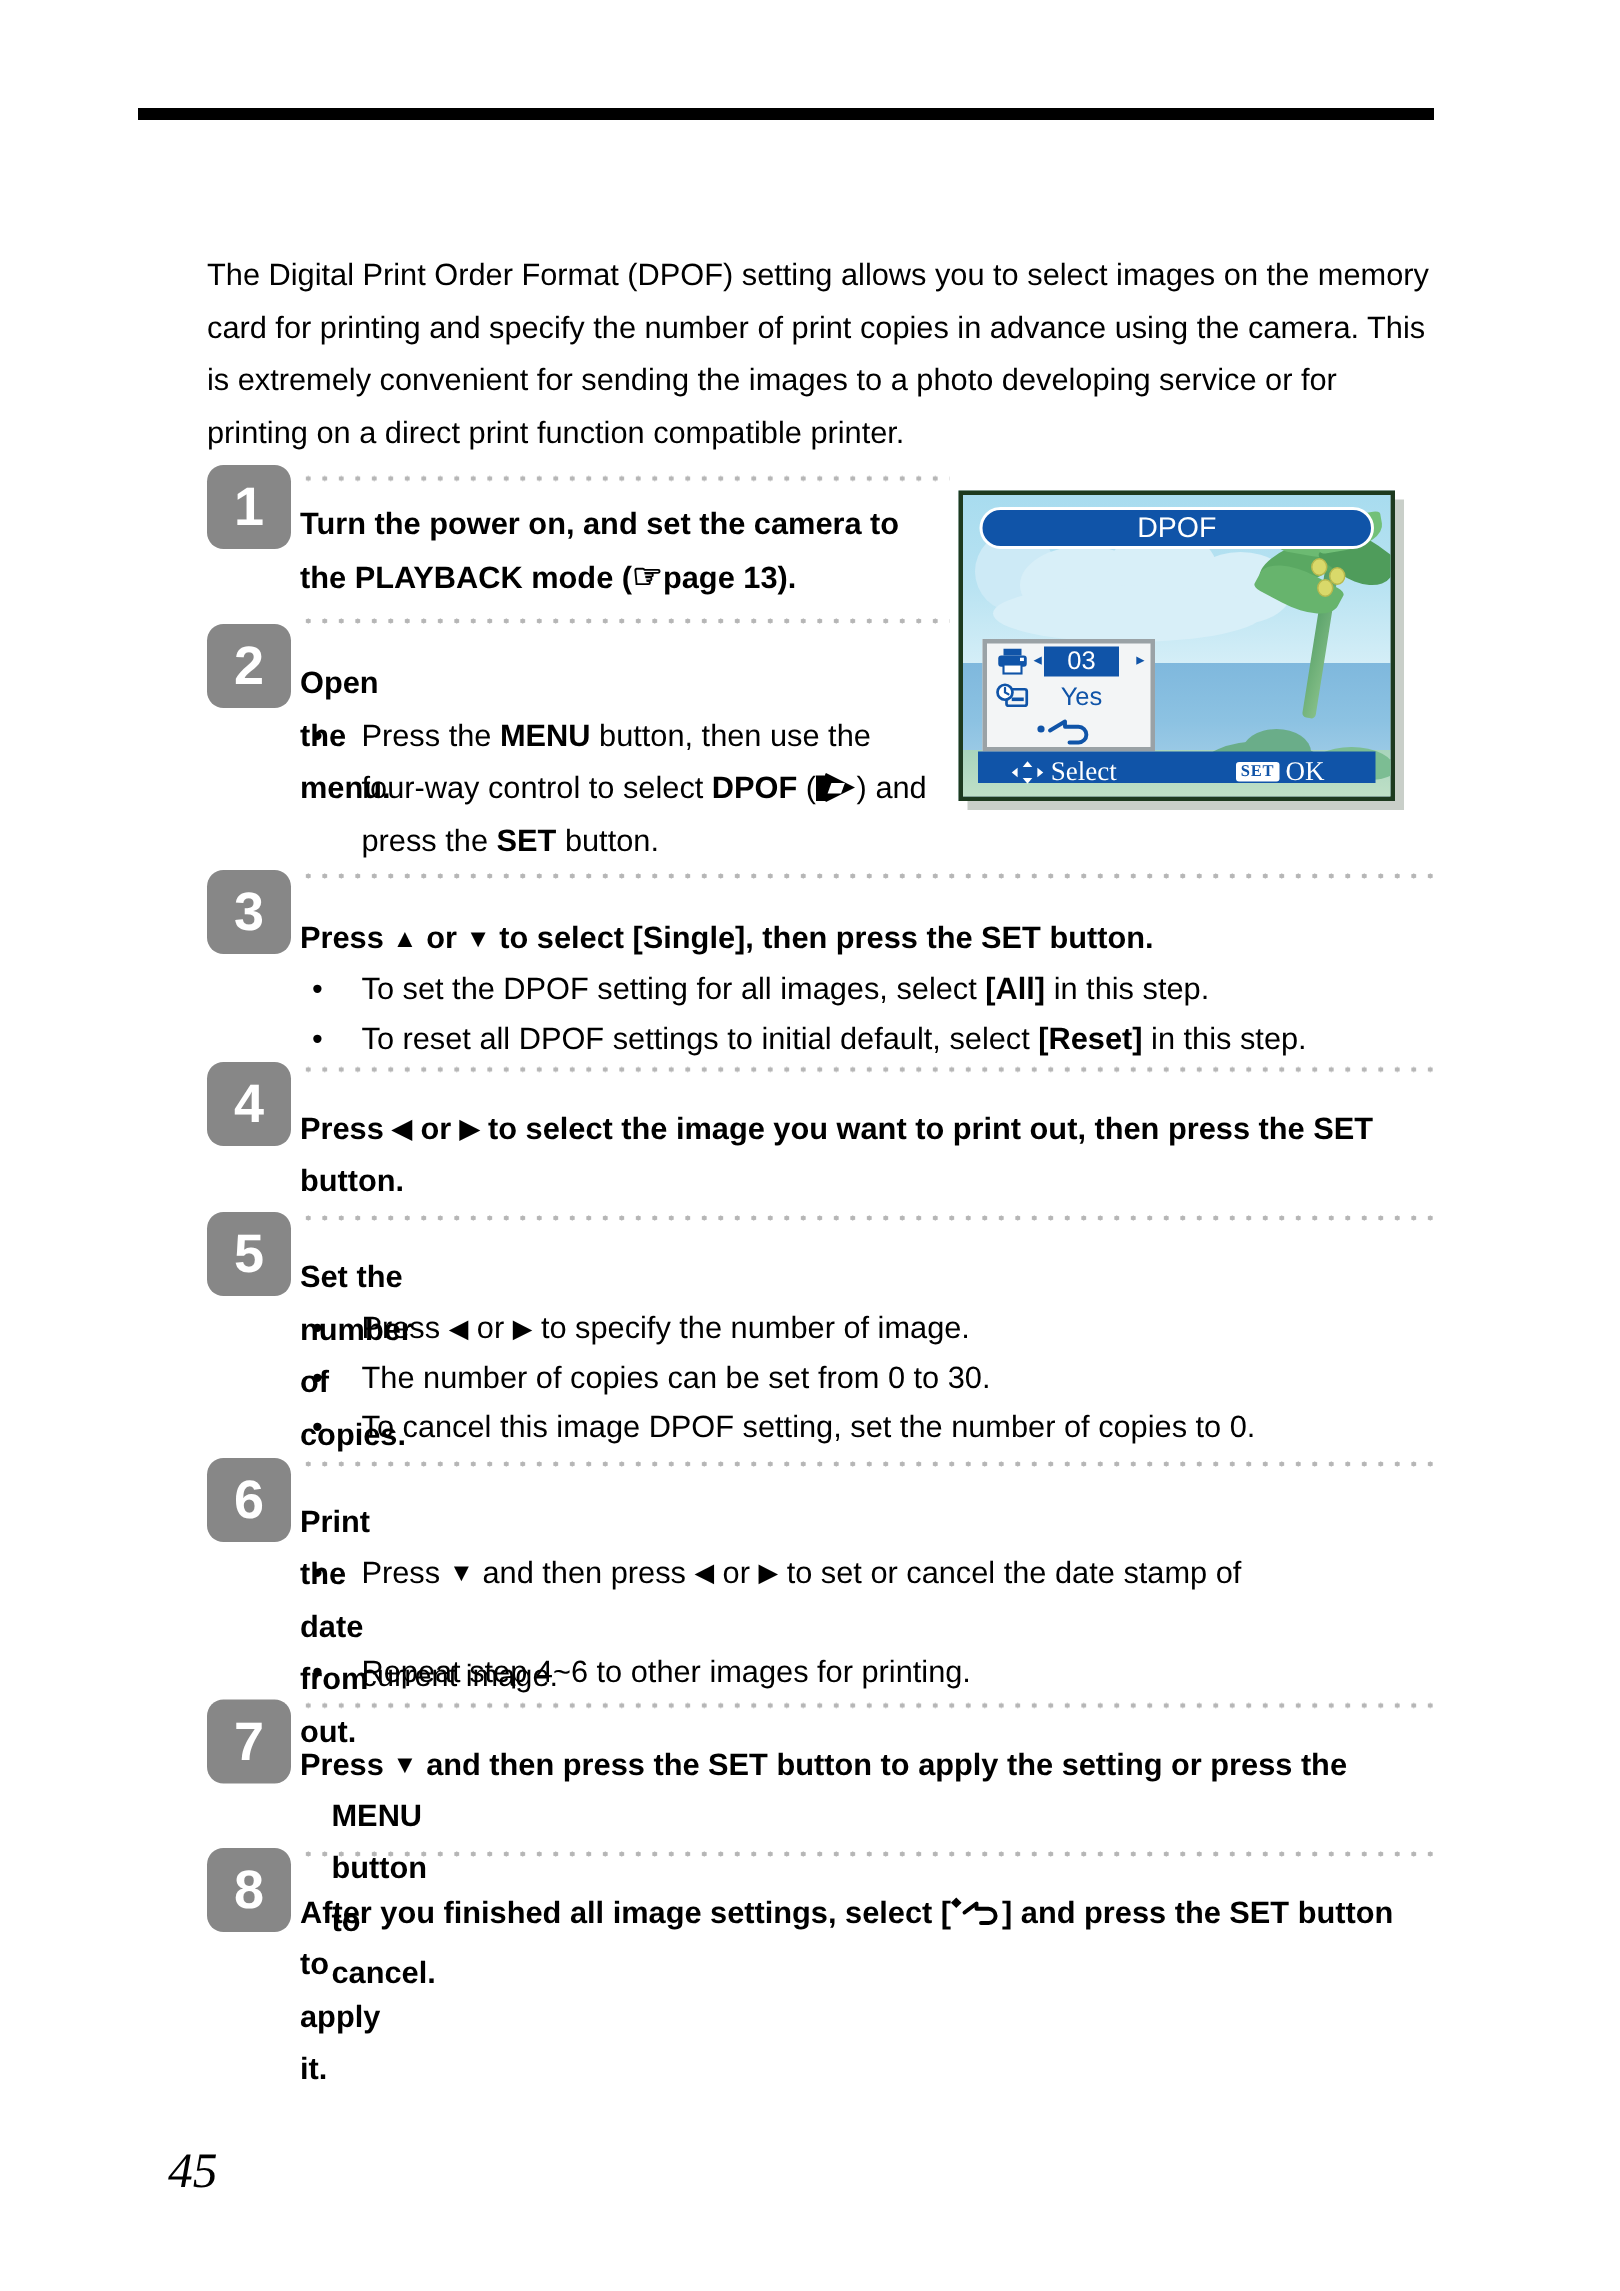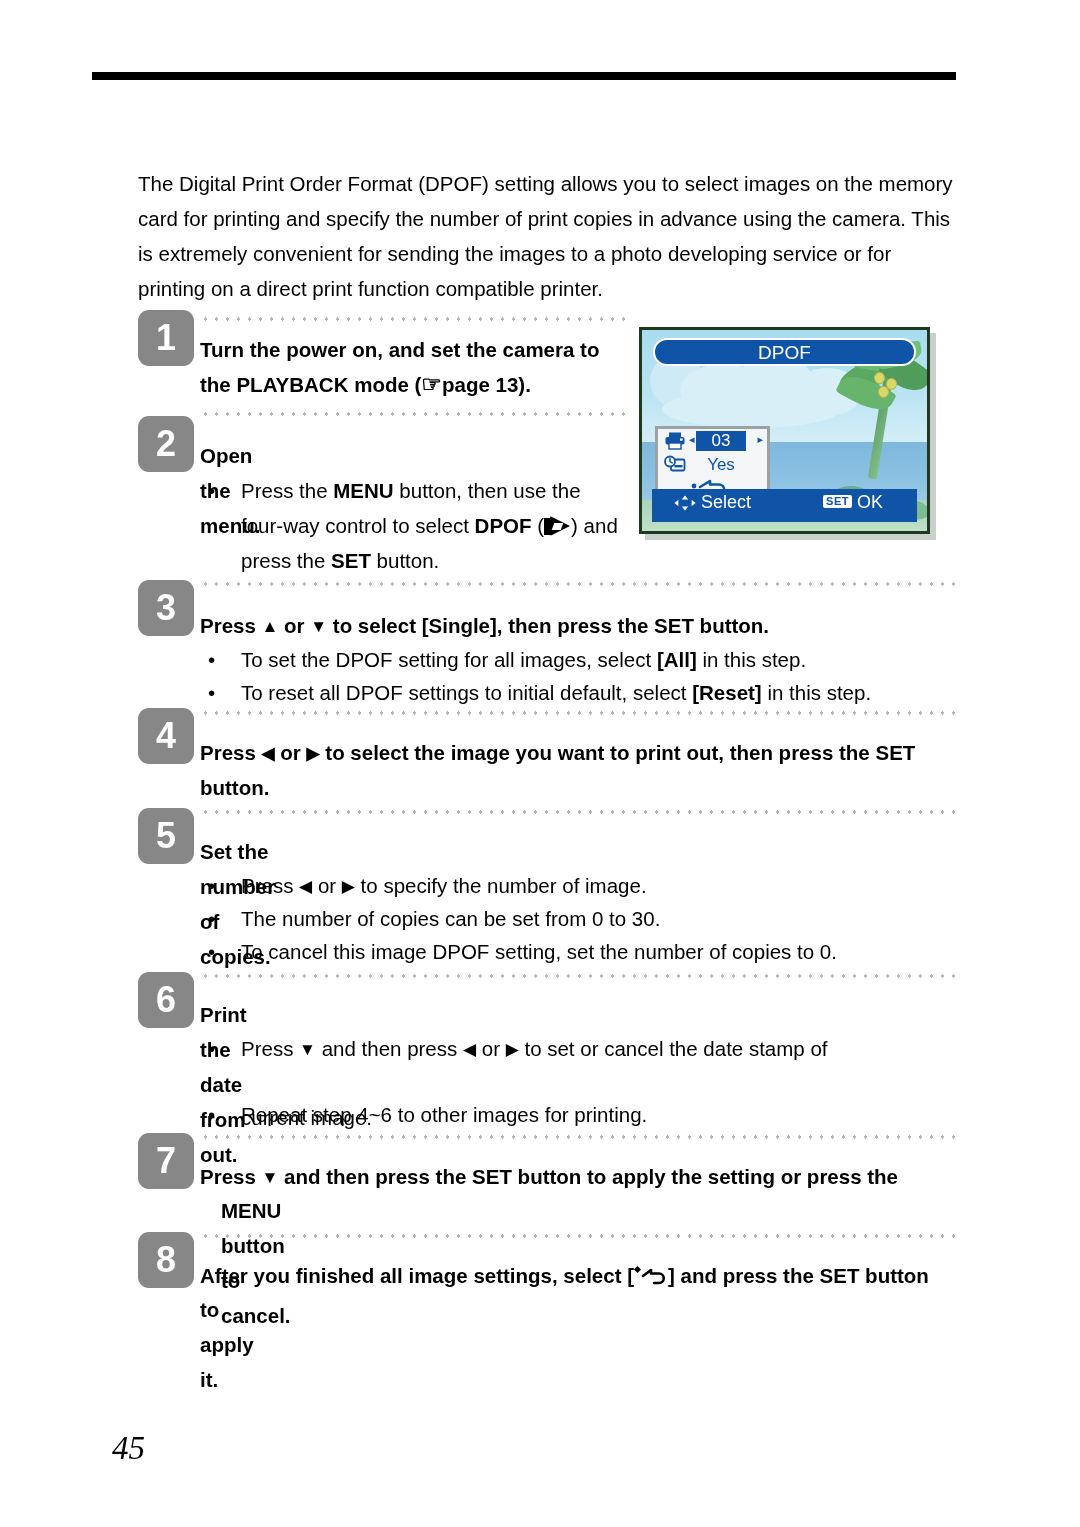--- a/index.html
+++ b/index.html
@@ -253,25 +253,26 @@
     width: 50px; height: 20px;
     color: #1054a8;
     font-size: 17px;
     line-height: 20px;
     text-align: center;
   }
 
   
   .lcd-bar {
     position: absolute;
-    left: 10px; right: 10px; bottom: 9px; height: 33px;
+    left: 10px; right: 10px; bottom: 9px; height: 21px;
     background: #1054a8;
     color: #ffffff;
     font-size: 18px;
     line-height: 27px;
+    font-family: Liberation Serif, serif;
   }
   .lcd-bar .sel { position: absolute; left: 22px; top: 0; }
   .lcd-bar .okg { position: absolute; right: 34px; top: 0; }
   .setbox {
     display: inline-block;
     background: #ffffff;
     color: #1054a8;
     font-size: 11px;
     font-weight: bold;
     padding: 0 3px;

